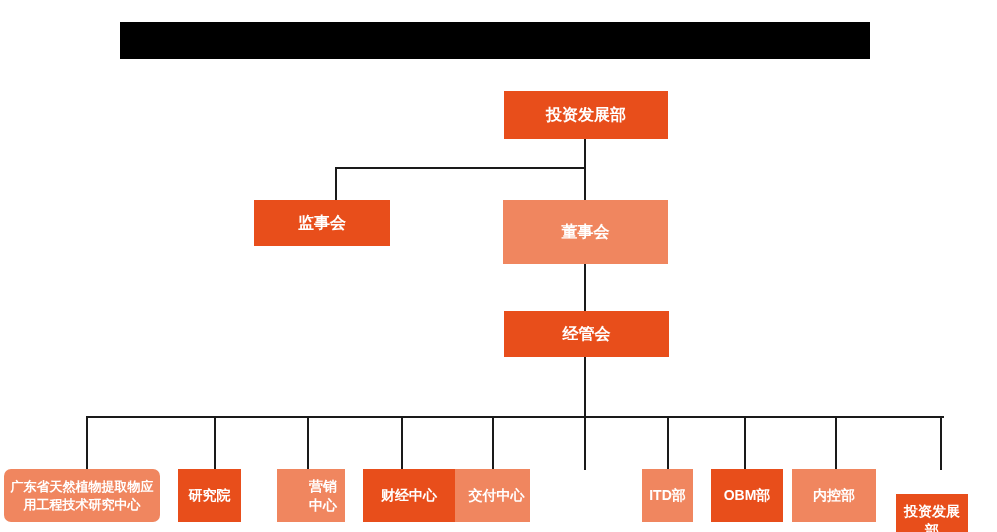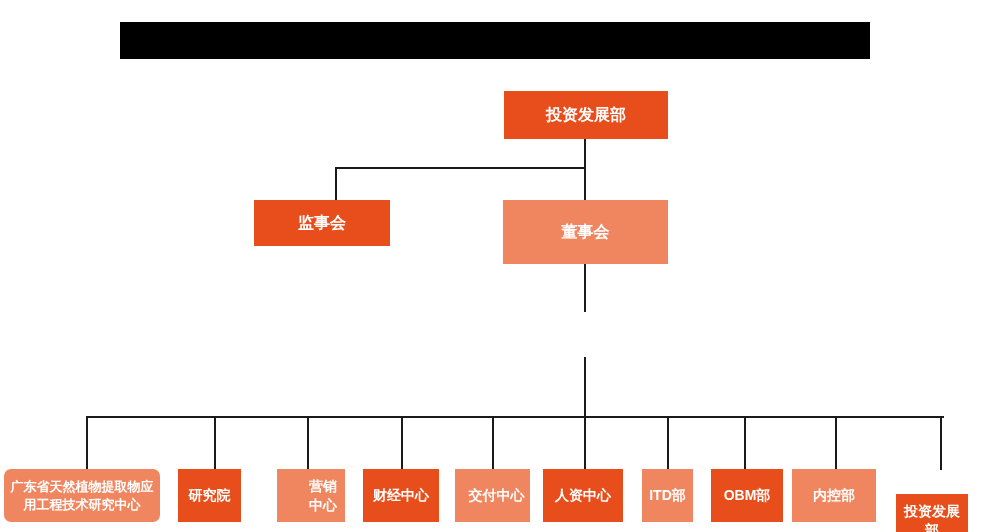--- a/index.html
+++ b/index.html
@@ -39,21 +39,21 @@
 
   #n-shareholders { left:504px; top:91px;  width:164px; height:48px; font-size:16px; }
   #n-supervisory  { left:254px; top:200px; width:136px; height:46px; font-size:16px; }
   #n-board        { left:503px; top:200px; width:165px; height:64px; font-size:16px; }
   #n-management   { left:504px; top:311px; width:165px; height:46px; font-size:16px; }
 
   .bottom { top:469px; height:53px; font-size:14px; }
   #n-research-center { left:4px;   width:156px; font-size:13px;border-radius:7px; }
   #n-institute       { left:178px; width:63px; }
   #n-marketing       { left:277px; width:68px;padding-left:28px; }
-  #n-finance         { left:363px; width:76px; }
+  #n-finance         { left:363px; width:92px; }
   #n-delivery        { left:455px; width:75px;padding-left:12px; }
   #n-hr              { left:543px; width:80px; }
   #n-itd             { left:642px; width:51px; }
   #n-obm             { left:711px; width:72px; }
   #n-internal        { left:792px; width:84px; }
   #n-investment      { left:896px; width:72px;margin-top:25px; }
 </style>
 </head>
 <body>
 
@@ -75,25 +75,25 @@
   <div class="vline" id="dr-7"></div>
   <div class="vline" id="dr-8"></div>
   <div class="vline" id="dr-9"></div>
   <div class="vline" id="dr-10"></div>
 
   <div class="node primary" id="n-shareholders">投资发展部</div>
 
   <div class="node primary" id="n-supervisory">监事会</div>
   <div class="node secondary" id="n-board">董事会</div>
 
+  <div class="node primary" id="n-management">经管会</div>
 
   <div class="node secondary bottom" id="n-research-center">广东省天然植物提取物应用工程技术研究中心</div>
   <div class="node primary bottom" id="n-institute">研究院</div>
   <div class="node secondary bottom" id="n-marketing">营销中心</div>
   <div class="node primary bottom" id="n-finance">财经中心</div>
   <div class="node secondary bottom" id="n-delivery">交付中心</div>
-  <div class="node primary bottom" id="n-hr">人资中心</div>
   <div class="node secondary bottom" id="n-itd">ITD部</div>
   <div class="node primary bottom" id="n-obm">OBM部</div>
   <div class="node secondary bottom" id="n-internal">内控部</div>
   <div class="node primary bottom" id="n-investment">投资发展部</div>
 
 </div>
 
 </body></html>

